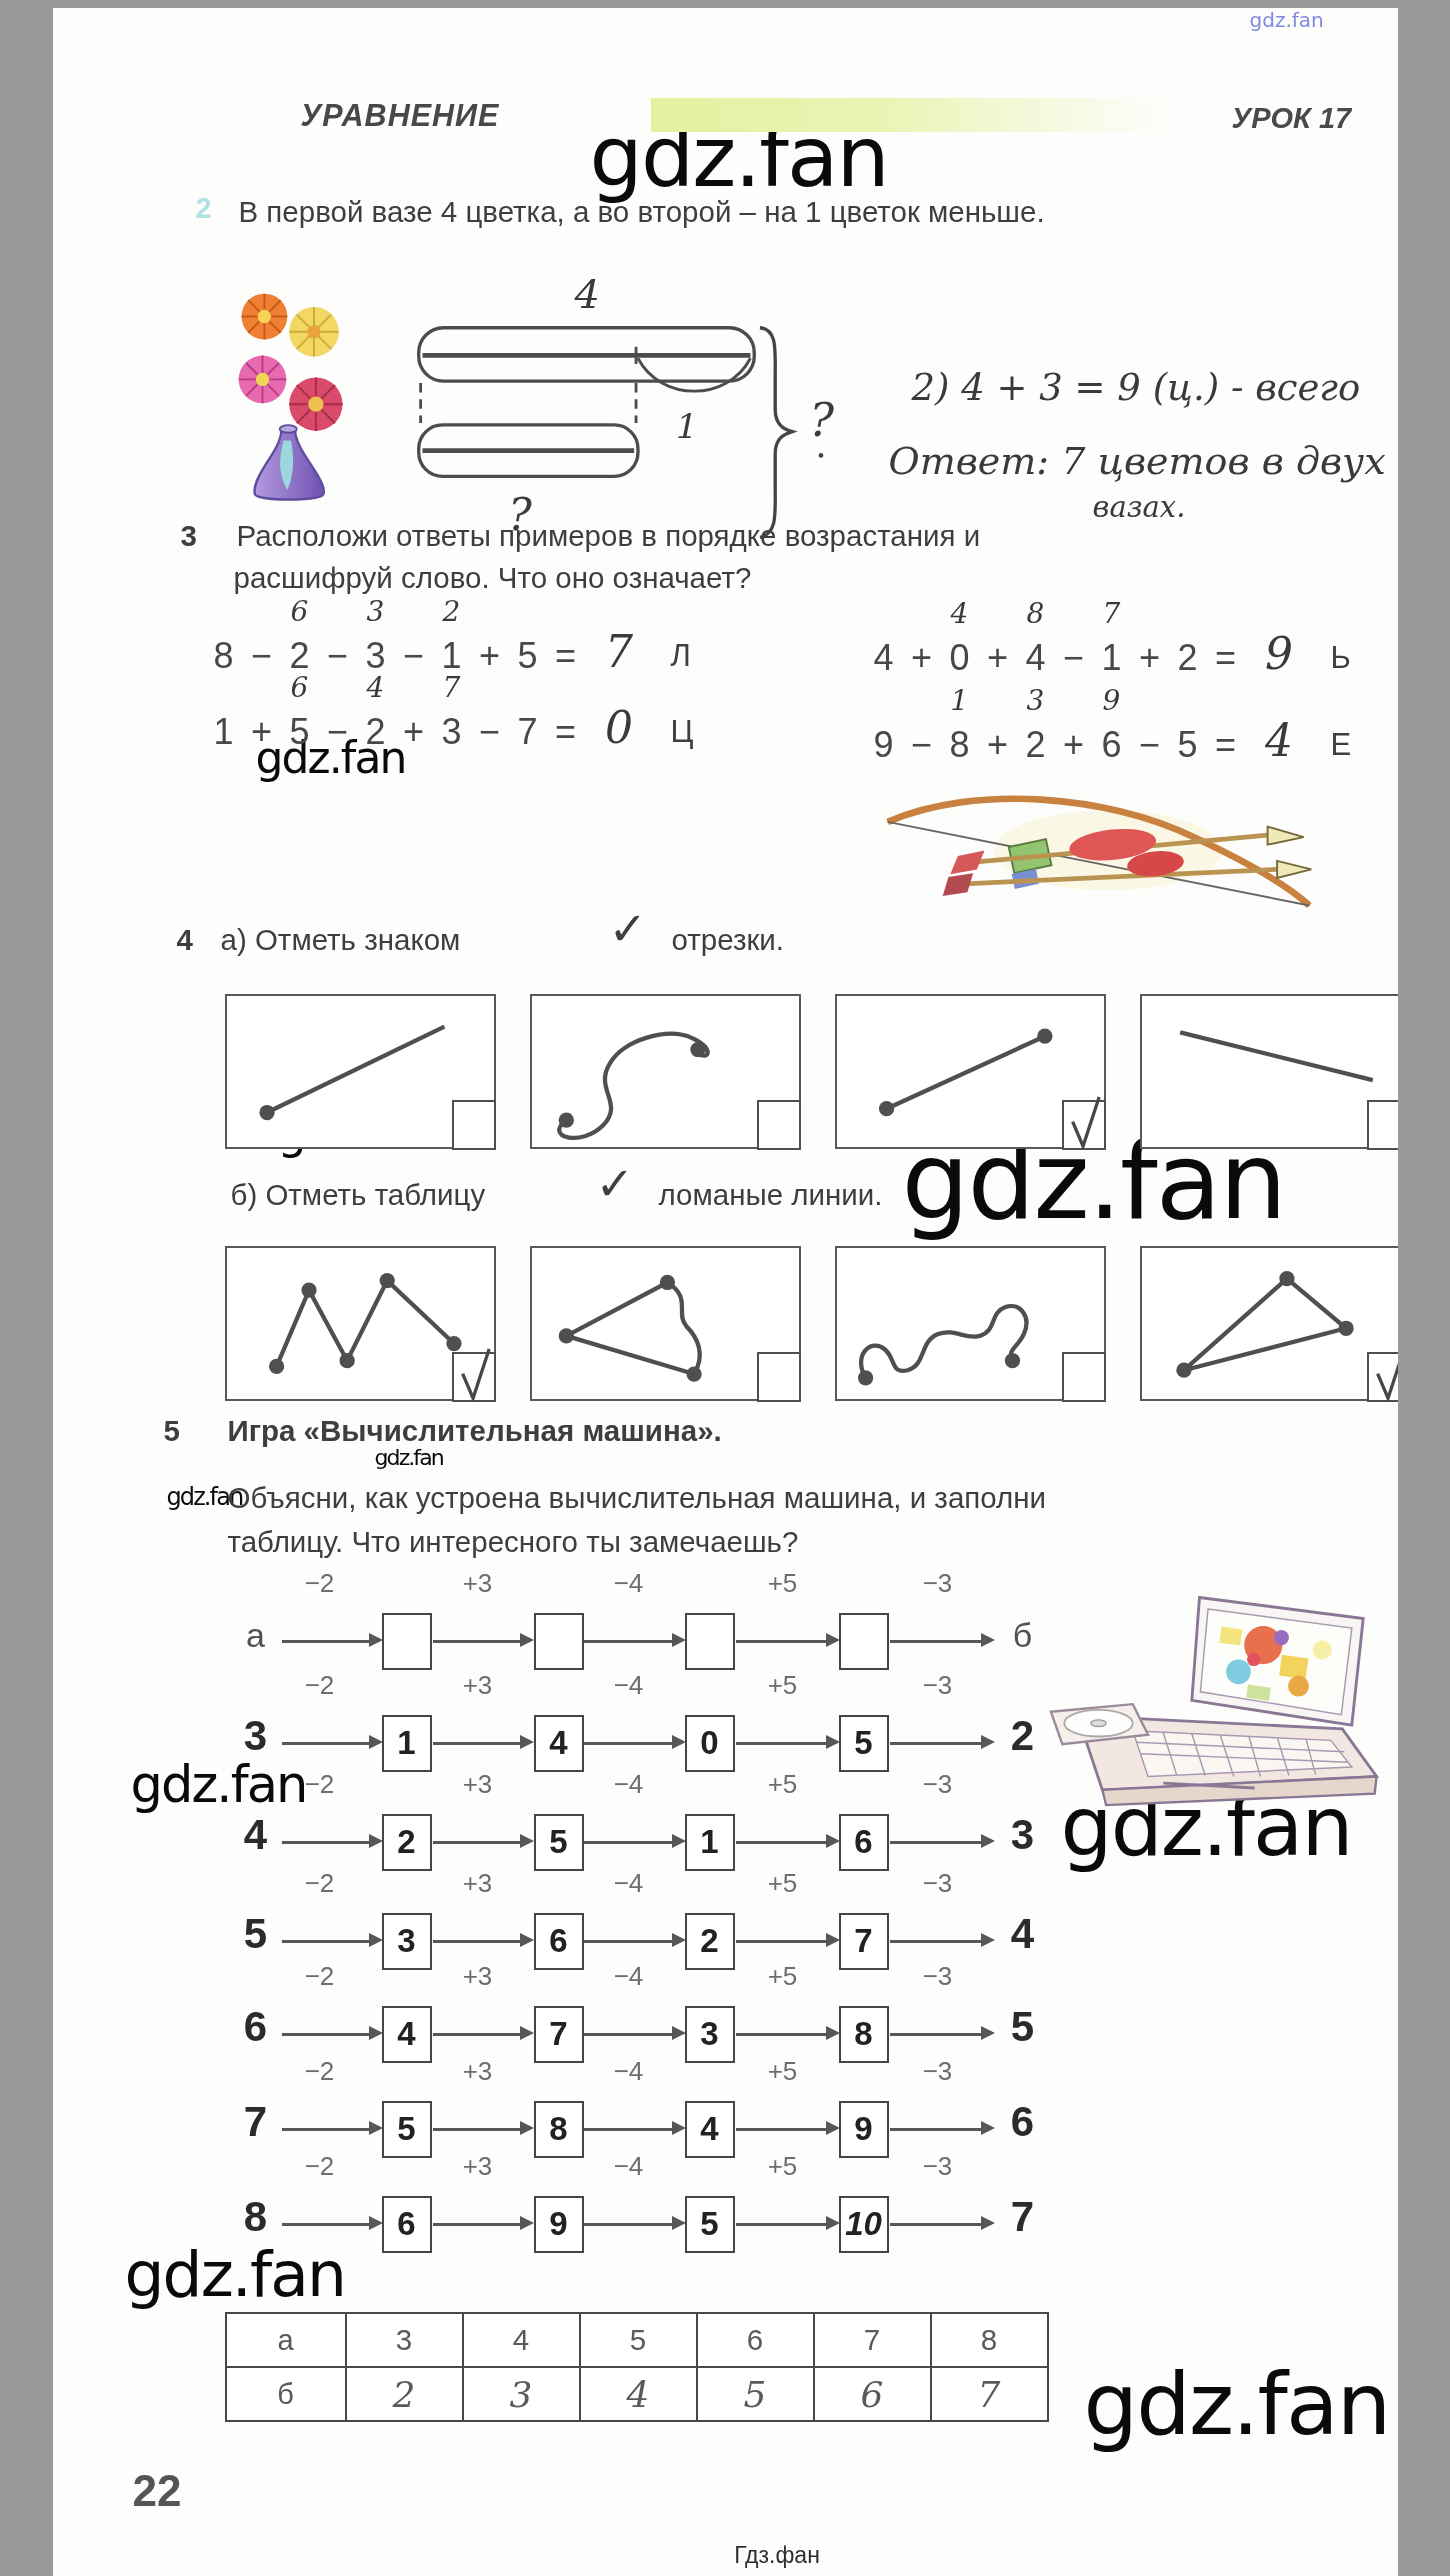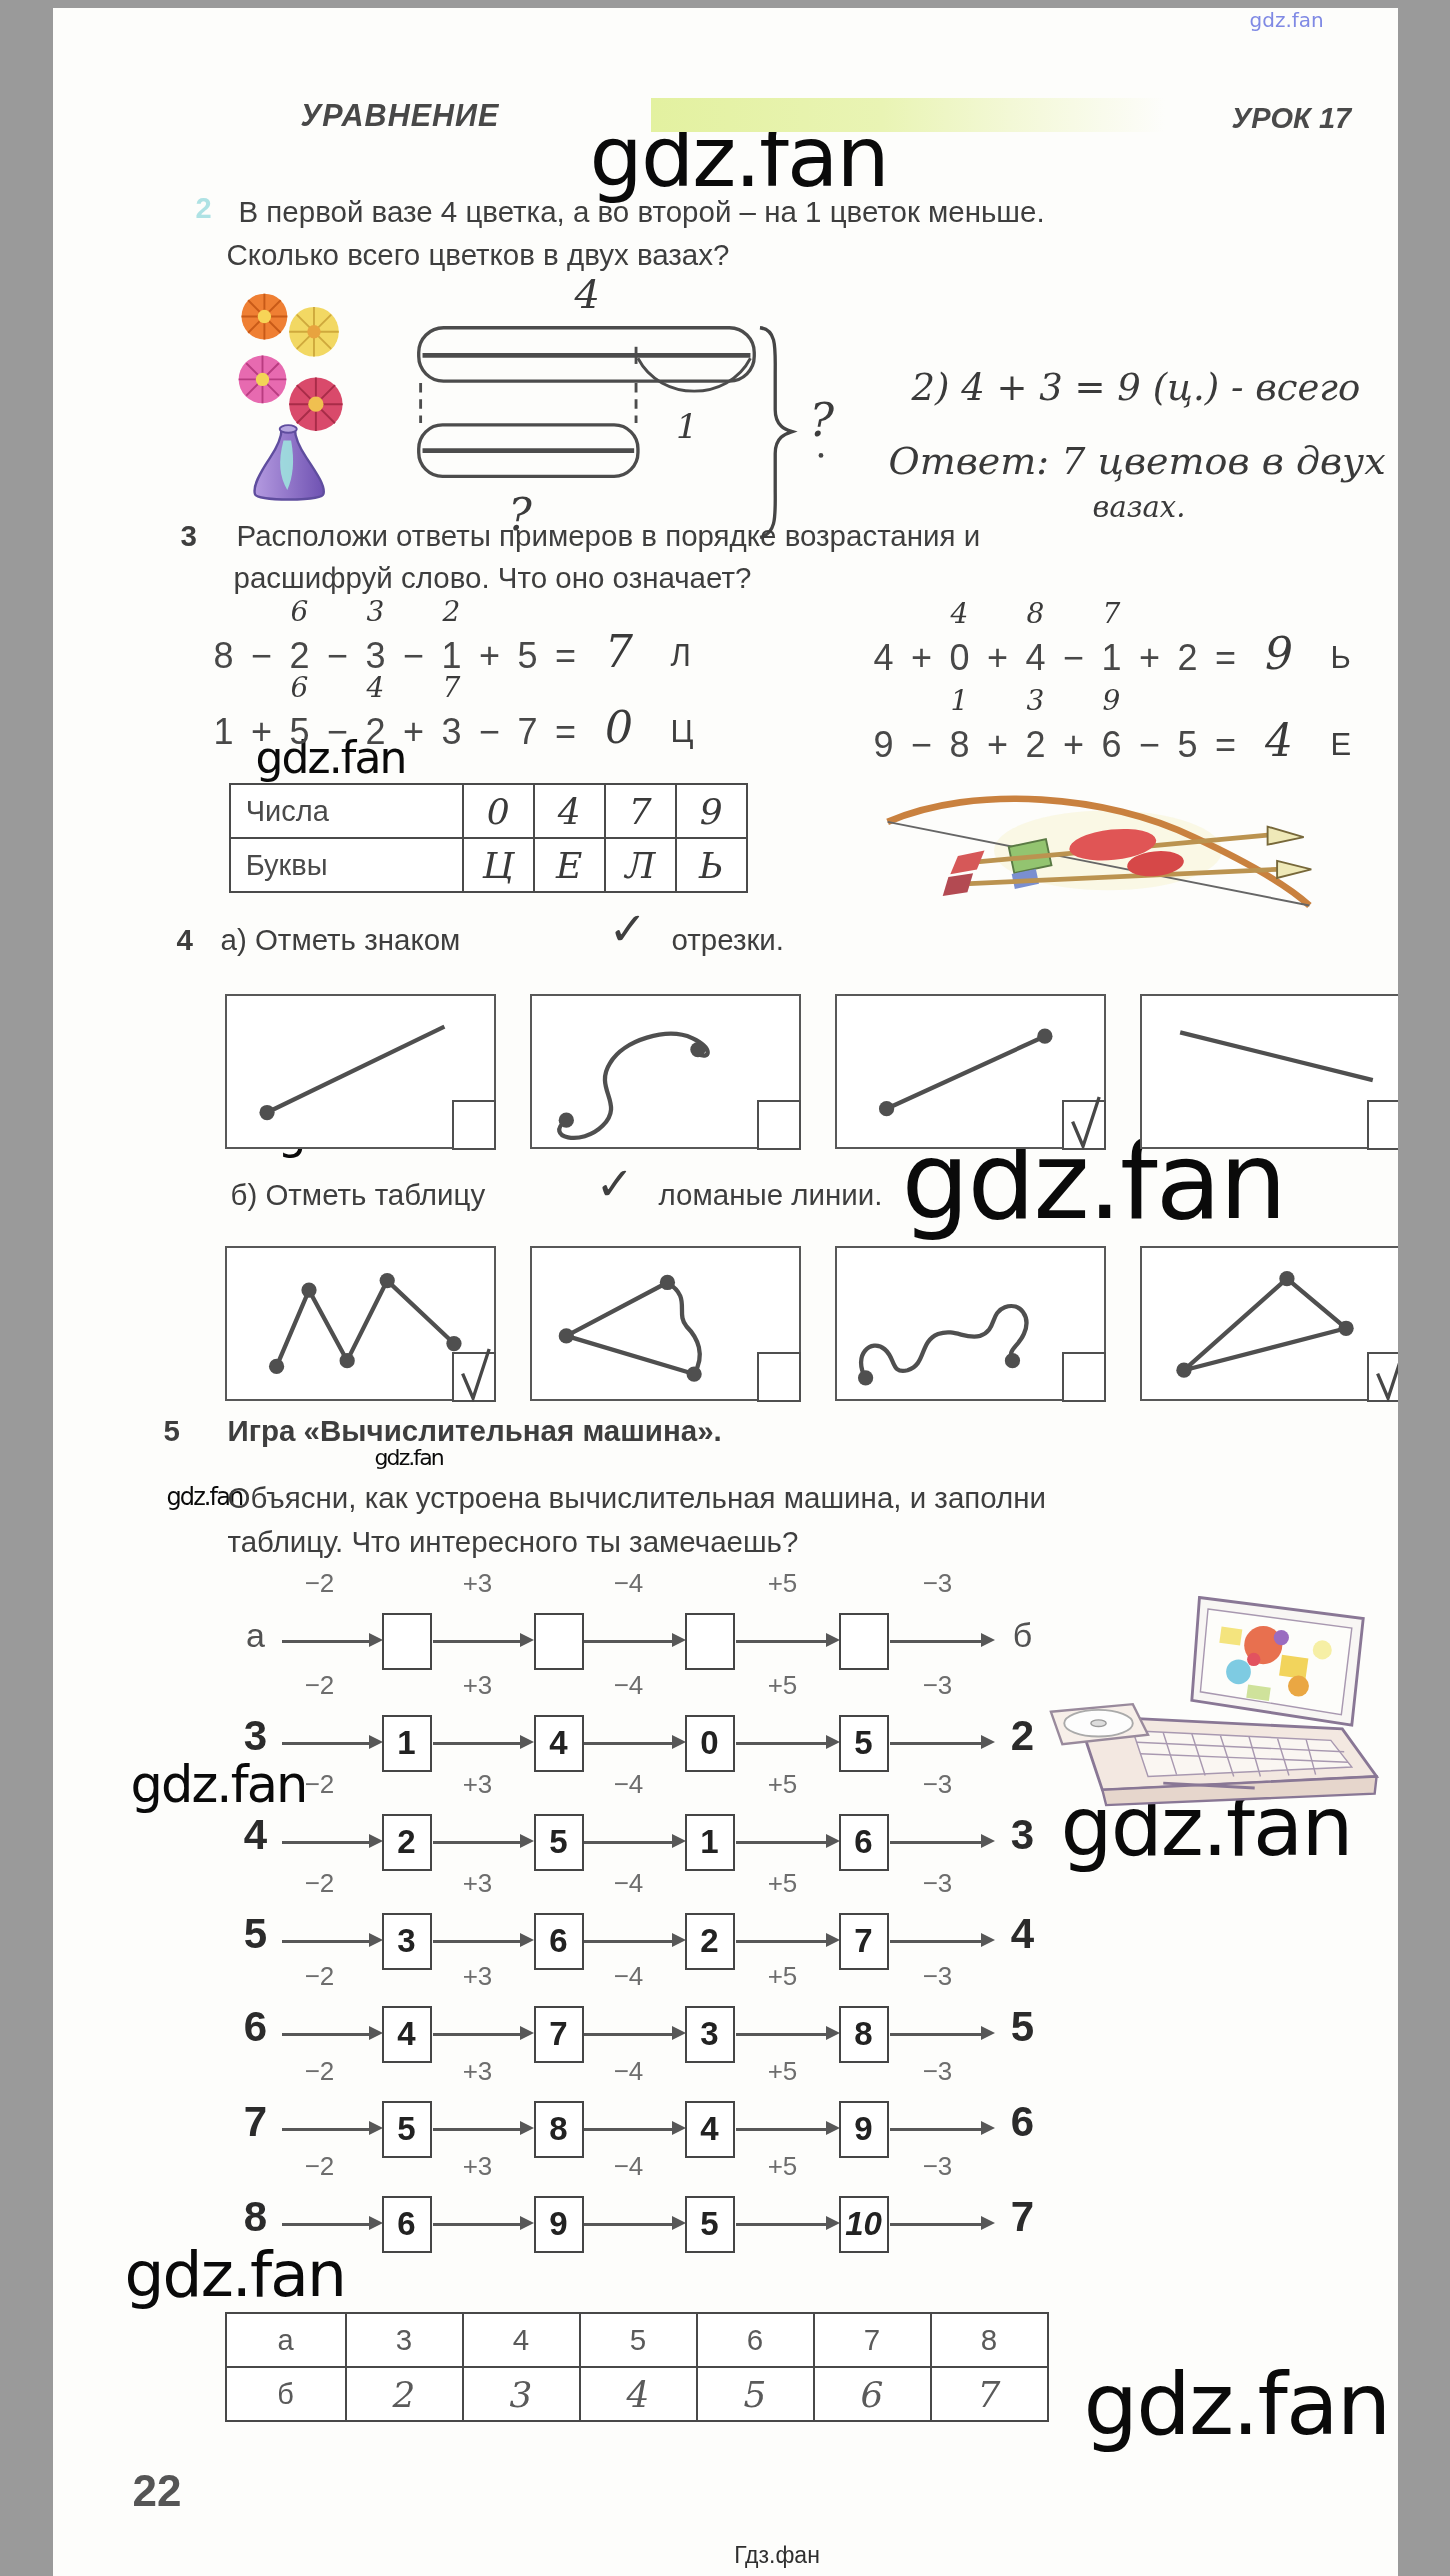--- a/index.html
+++ b/index.html
@@ -71,21 +71,20 @@
   <span class="wm" style="left:1008px;top:1778px;font-size:82px;">gdz.fan</span>
   <span class="wm" style="left:72px;top:2235px;font-size:63px;">gdz.fan</span>
   <span class="wm" style="left:1031px;top:2353px;font-size:86px;">gdz.fan</span>
 
   <div class="strip" style="left:598px;top:90px;width:514px;"></div>
   <span class="abs bold ital" style="left:248px;top:90px;font-size:30.5px;letter-spacing:1px;color:#484848;">УРАВНЕНИЕ</span>
   <span class="abs bold ital" style="left:1179px;top:94px;font-size:29px;color:#4a4a4a;">УРОК 17</span>
 
   <span class="abs bold" style="left:143px;top:184px;font-size:29px;color:rgba(96,200,205,0.5);">2</span>
   <span class="abs" style="left:186px;top:187px;font-size:29.5px;">В первой вазе 4 цветка, а во второй – на 1 цветок меньше.</span>
-  <span class="abs" style="left:174px;top:230px;font-size:29.5px;">Сколько всего цветков в двух вазах?</span>
 
   <svg class="abs" style="left:177px;top:278px;" width="126" height="224" viewBox="0 0 132 235">
     <defs>
         <linearGradient id="vg" x1="0" y1="0" x2="1" y2="0">
       <stop offset="0" stop-color="#b49ae0"></stop>
           <stop offset="1" stop-color="#6f52b2"></stop>
     </linearGradient>
       </defs>
     <g>
       <circle cx="36" cy="32" r="24" fill="#ef7f33"></circle>
@@ -132,38 +131,20 @@
   </svg>
 
   <span class="abs hand" style="left:859px;top:358px;font-size:37px;">2) 4 + 3 = 9 (ц.) - всего</span>
   <span class="abs hand" style="left:836px;top:431px;font-size:38px;">Ответ: 7 цветов в двух</span>
   <span class="abs hand" style="left:1040px;top:482px;font-size:29px;">вазах.</span>
 
   <span class="abs bold" style="left:128px;top:511px;font-size:29.5px;">3</span>
   <span class="abs" style="left:181px;top:553px;font-size:29.5px;">расшифруй слово. Что оно означает?</span>
   <span class="abs" style="left:184px;top:511px;font-size:29.5px;">Расположи ответы примеров в порядке возрастания и</span>
 
-  <table class="t3table" style="left:176px;top:775px;">
-    <tbody>
-        <tr>
-      <td class="t3lab">Числа</td>
-      <td class="t3val hand">0</td>
-      <td class="t3val hand">4</td>
-      <td class="t3val hand">7</td>
-      <td class="t3val hand">9</td>
-    </tr>
-    <tr>
-      <td class="t3lab">Буквы</td>
-      <td class="t3val hand">Ц</td>
-      <td class="t3val hand">Е</td>
-      <td class="t3val hand">Л</td>
-      <td class="t3val hand">Ь</td>
-    </tr>
-  </tbody>
-    </table>
 
   <svg class="abs" style="left:817px;top:774px;" width="457" height="133" viewBox="0 0 480 140">
     <ellipse cx="250" cy="72" rx="120" ry="42" fill="#f8f3d0" opacity="0.5"></ellipse>
     <path d="M18,42 C110,2 250,14 340,58 C400,86 440,110 462,130" stroke="#c9813f" stroke-width="7" fill="none"></path>
     <line x1="18" y1="42" x2="462" y2="130" stroke="#666" stroke-width="2"></line>
     <rect x="148" y="64" width="40" height="28" fill="#93c470" stroke="#5a7a44" stroke-width="2" transform="rotate(-12 168 78)"></rect>
     <rect x="150" y="94" width="26" height="16" fill="#7a8fd0" transform="rotate(-12 163 102)"></rect>
     <line x1="92" y1="86" x2="418" y2="56" stroke="#bb9350" stroke-width="5"></line>
     <polygon points="418,47 456,58 418,66" fill="#efe9b8" stroke="#77683a" stroke-width="2"></polygon>
     <polygon points="92,78 120,72 112,92 84,97" fill="#d65858"></polygon>

